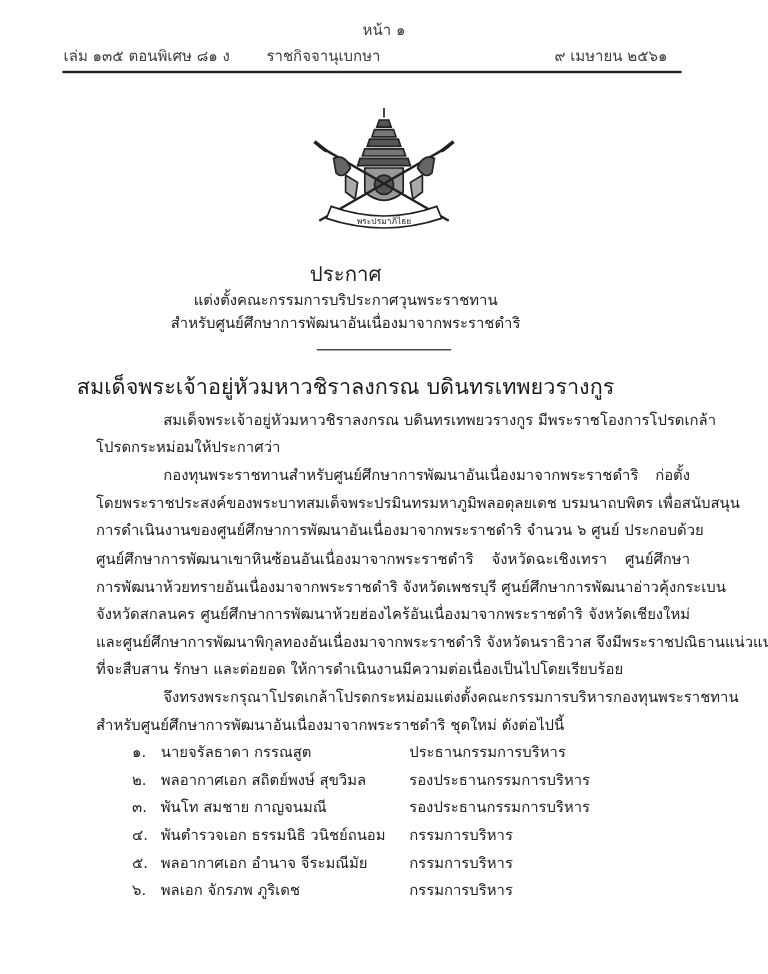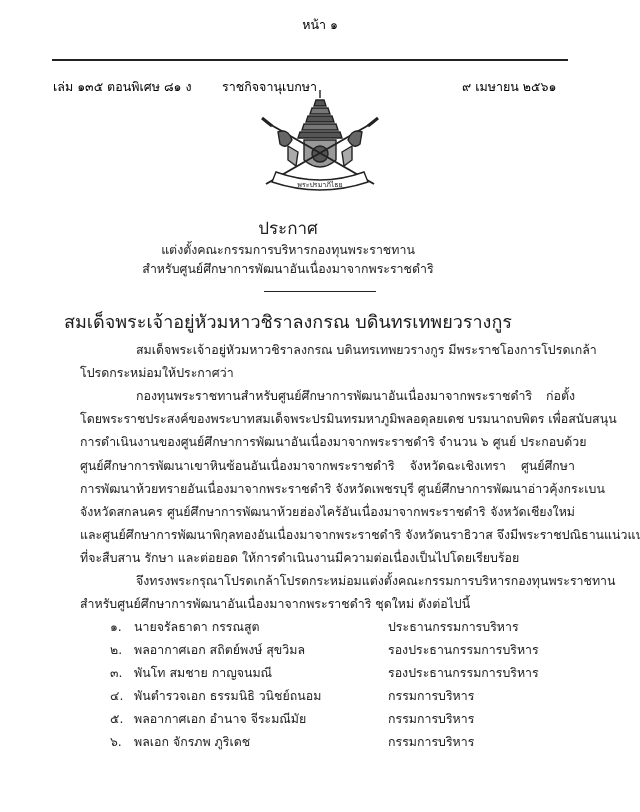--- a/index.html
+++ b/index.html
@@ -2,23 +2,23 @@
 <html><head>
   <meta charset="utf-8">
   <style>
     html, body { margin: 0; padding: 0; }
     body {
       width: 640px; height: 812px; background: #ffffff; overflow: hidden;
       font-family: "DejaVu Sans", sans-serif; color: #1a1a1a; position: relative;
     }
     .page { position: absolute; left: 0; top: 0; width: 640px; height: 812px; background:#fff; }
     .abs { position: absolute; white-space: nowrap; }
-    .hdr { font-size: 12.5px; color: #000000; }
+    .hdr { font-size: 12.5px; color: #404040; }
     .page-no { left: 0; width: 640px; text-align: center; top: 15px; }
-    .hdr-row { top: 37px; margin-top: 40px; }
+    .hdr-row { top: 37px; }
     .hdr-left { left: 53px; }
     .hdr-center { left: 222px; text-align: right; }
     .hdr-right { left: 462px; }
     .hdr-rule { position: absolute; left: 52px; top: 59px; width: 516px; height: 1.5px; background: #222; }
 
     .emblem { position: absolute; left: 258px; top: 88px; width: 124px; height: 110px; }
 
     .center-line { left: 0; width: 576px; text-align: center; }
     .title { top: 214px; font-size: 17px; color: #222; }
     .subtitle1 { top: 238px; font-size: 12.5px; }
@@ -29,21 +29,21 @@
 
     .body-text { font-size: 12.4px; line-height: 23.2px; color: #222; }
     .para { position: absolute; left: 80px; width: 495px; }
     .line { display: block; white-space: nowrap; text-align: justify; text-align-last: justify; }
     .line.last { text-align-last: left; }
     .line.indent { padding-left: 56px; }
 
     .member { position: absolute; left: 110px; font-size: 12.4px; color: #222; white-space: nowrap; }
     .member .num { display: inline-block; width: 24px; }
     .member .name { display: inline-block; width: 207px; }
-    .member .role { display: inline-block; margin-left: 47px; }
+    .member .role { display: inline-block; }
   </style>
 </head>
 <body>
 
 <div class="page">
 
   <div class="abs hdr page-no">หน้า ๑</div>
   <div class="abs hdr hdr-row hdr-left">เล่ม  ๑๓๕  ตอนพิเศษ  ๘๑  ง</div>
   <div class="abs hdr hdr-row hdr-center">ราชกิจจานุเบกษา</div>
   <div class="abs hdr hdr-row hdr-right">๙  เมษายน  ๒๕๖๑</div>
@@ -73,21 +73,21 @@
         <path d="M30 58 L40 64 L38 78 L30 72 Z" fill="#aaa"></path>
         <path d="M94 58 L84 64 L86 78 L94 72 Z" fill="#aaa"></path>
 
         <path d="M18 84 Q62 100 106 84 L110 94 Q62 110 14 94 Z" fill="#fff"></path>
       </g>
       <text x="62" y="99" text-anchor="middle" font-size="7" fill="#222" font-family="DejaVu Sans, sans-serif">พระปรมาภิไธย</text>
     </svg>
   </div>
 
   <div class="abs center-line title">ประกาศ</div>
-  <div class="abs center-line subtitle1 body-text">แต่งตั้งคณะกรรมการบริหารกองทุนพระราชทาน</div>
+  <div class="abs center-line subtitle1 body-text">แต่งตั้งคณะกรรมการบริประกาศวุนพระราชทาน</div>
   <div class="abs center-line subtitle2 body-text">สำหรับศูนย์ศึกษาการพัฒนาอันเนื่องมาจากพระราชดำริ</div>
   <div class="sub-rule"></div>
 
   <div class="abs center-line king-title">สมเด็จพระเจ้าอยู่หัวมหาวชิราลงกรณ  บดินทรเทพยวรางกูร</div>
 
   <div class="para body-text" style="top:338px; left:80px; width:495px;">
     <span class="line indent">สมเด็จพระเจ้าอยู่หัวมหาวชิราลงกรณ  บดินทรเทพยวรางกูร  มีพระราชโองการโปรดเกล้า</span>
     <span class="line last">โปรดกระหม่อมให้ประกาศว่า</span>
   </div>
 

